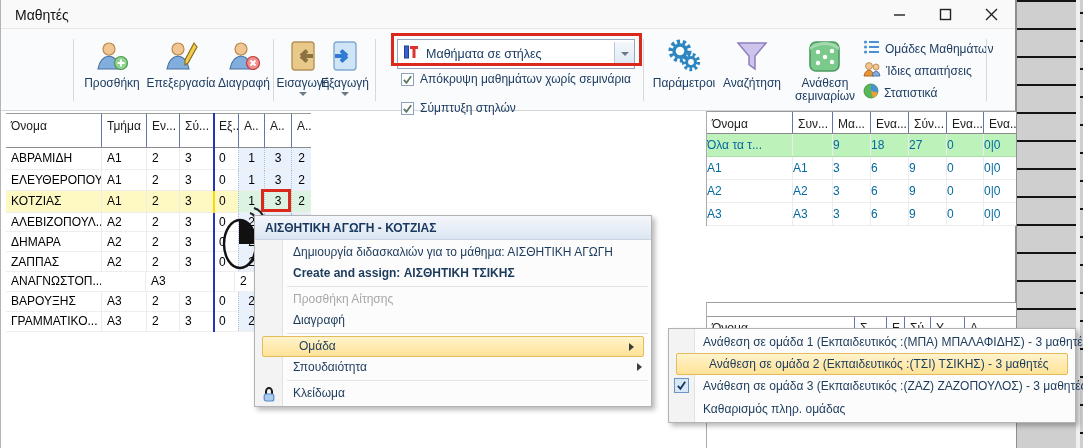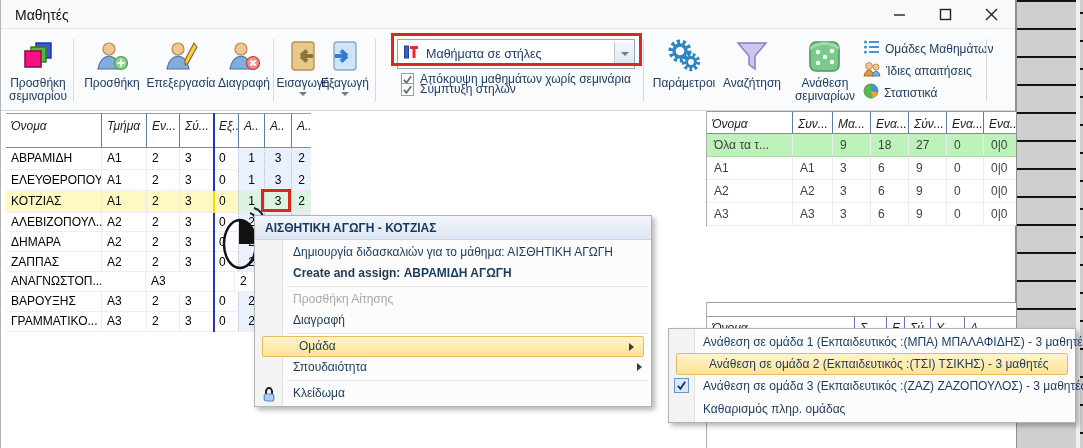--- a/index.html
+++ b/index.html
@@ -44,21 +44,21 @@
 
   .cbrow { position:absolute; left:400px; display:flex; align-items:center; height:16px; }
   .cbox { width:13px; height:13px; background:#fff; border:1px solid #8fa3b8; display:flex;
     align-items:center; justify-content:center; }
   .cblabel { margin-left:6px; font-size:12px; color:#1d3d63; white-space:nowrap; }
 
   .stackrow { position:absolute; left:862px; height:20px; display:flex; align-items:center; }
   .stackrow .tlabel { margin-left:5px; }
 
   
-  .grid-h { display:grid;font-style:italic; }
+  .grid-h { display:grid; }
   .hcell { font-size:12px; color:#1c1c1c; padding:5px 0 0 5px; white-space:nowrap; overflow:hidden;
     border-left:1px solid #6078aa; }
   .hcell:first-child { border-left:none; }
 
   .students-table { position:absolute; left:5px; top:113px; width:305px; }
   .students-header { grid-template-columns:95px 45px 33px 34px 25px 26px 27px 20px; height:35px;
     border-top:1px solid #9a9a9a; border-bottom:1px solid #8a8a8a; background:#fff; }
   .srow { display:grid; grid-template-columns:95px 45px 33px 34px 25px 26px 27px 20px;
     border-bottom:1px solid #eeeeee; background:#fff; }
   .scell { font-size:12px; color:#000; display:flex; align-items:center; padding-left:5px;
@@ -70,21 +70,21 @@
   .srow.selected .scell.c5,.srow.selected .scell.c6,.srow.selected .scell.c7 { background:#dcf3e2; }
   .freeze-line { position:absolute; left:207px; top:0; width:2px; background:#2733b8; }
   .freeze-mark { position:absolute; left:207px; width:2px; background:#ffd800; }
 
   .summary-table { position:absolute; left:705px; top:111px; width:310px; border-left:1px solid #ababab; }
   .summary-header { grid-template-columns:85px 40px 38px 38px 38px 37px 34px; height:23px;
     border-top:1px solid #9a9a9a; border-bottom:1px solid #8a8a8a; background:#fff; }
   .rrow { display:grid; grid-template-columns:85px 40px 38px 38px 38px 37px 34px; height:23px;
     border-bottom:1px solid #ededed; background:#fff; }
   .rrow.total { background:#bdf2ba; border-bottom:1px solid #a9dca6; }
-  .rcell { font-size:12px; color:#404040; display:flex; align-items:center; padding-left:7px;
+  .rcell { font-size:12px; color:#0369a1; display:flex; align-items:center; 
     white-space:nowrap; overflow:hidden; border-left:1px solid #ececec; }
   .rcell.c0 { border-left:none; }
 
   .groups-table { position:absolute; left:705px; top:302px; width:310px; height:146px;
     border-left:1px solid #ababab; border-top:1px solid #9f9f9f; background:#fff; }
   .groups-header { position:absolute; left:0; top:13px; right:0; height:22px;
     grid-template-columns:147px 32px 18px 26px 34px 53px; border-top:1px solid #9a9a9a;
     border-bottom:1px solid #9a9a9a; background:#fff; }
   .groups-header .hcell { padding-top:4px; }
 
@@ -140,30 +140,20 @@
         <div class="wbtn">
           <svg width="13" height="13" viewBox="0 0 13 13">
               <path d="M1,1 L12,12 M12,1 L1,12" stroke="#222" stroke-width="1.4"></path>
             </svg>
         </div>
       </div>
     </div>
 
     <div class="toolbar">
 
-      <div class="tbtn" style="left:4px;width:66px;">
-        <div class="ticon">
-          <svg width="32" height="32" viewBox="0 0 32 32">
-            <rect x="14" y="3" width="15" height="15" fill="#3a55e0" stroke="#1c2f9a" stroke-width="1.4"></rect>
-            <rect x="9" y="7" width="15" height="15" fill="#4cba3e" stroke="#2b7a22" stroke-width="1.4"></rect>
-            <rect x="3" y="11" width="16" height="16" fill="#fb1080" stroke="#9e0a50" stroke-width="1.6"></rect>
-          </svg>
-        </div>
-        <div class="tlabel wrap">Προσθήκη σεμιναρίου</div>
-      </div>
       <div class="tdiv" style="left:72px;"></div>
 
       <div class="tbtn" style="left:80px;width:62px;">
         <div class="ticon">
           <svg width="34" height="30" viewBox="0 0 34 30">
             <circle cx="14" cy="8" r="6" fill="#f2c693" stroke="#b98a4e" stroke-width="1.2"></circle>
             <path d="M3,28 Q5,16 14,15 Q23,16 25,28 Z" fill="#82aedd" stroke="#4a6fa0" stroke-width="1.2"></path>
             <circle cx="26" cy="22" r="6.5" fill="#8fd48f" stroke="#4a9a4a" stroke-width="1.2"></circle>
             <path d="M26,18.5 V25.5 M22.5,22 H29.5" stroke="#fff" stroke-width="2"></path>
           </svg>
@@ -229,21 +219,21 @@
           </span>
       </div>
       <div class="cbrow" style="top:42px;">
         <span class="cbox">
           <svg width="11" height="11" viewBox="0 0 12 12">
               <polyline points="2,6.5 4.8,9.5 10,2.5" fill="none" stroke="#5f7a63" stroke-width="2"></polyline>
             </svg>
         </span>
         <span class="cblabel">Απόκρυψη μαθημάτων χωρίς σεμινάρια</span>
       </div>
-      <div class="cbrow" style="top:52px;">
+      <div class="cbrow" style="top:71px;">
         <span class="cbox">
           <svg width="11" height="11" viewBox="0 0 12 12">
               <polyline points="2,6.5 4.8,9.5 10,2.5" fill="none" stroke="#5f7a63" stroke-width="2"></polyline>
             </svg>
         </span>
         <span class="cblabel">Σύμπτυξη στηλών</span>
       </div>
       <div class="tdiv" style="left:642px;"></div>
 
       <div class="tbtn" style="left:648px;width:70px;">
@@ -493,21 +483,21 @@
     <line x1="22" y1="20" x2="22" y2="44" stroke="#111" stroke-width="2"></line>
     <path d="M36,8 a14,14 0 0 1 10,12" fill="none" stroke="#222" stroke-width="2.2"></path>
     <path d="M32,13 a8.5,8.5 0 0 1 6,7" fill="none" stroke="#222" stroke-width="2.2"></path>
   </svg>
 
   <div class="menu" style="left:254px;top:215px;width:398px;">
     <div class="menu-header">ΑΙΣΘΗΤΙΚΗ ΑΓΩΓΗ - ΚΟΤΖΙΑΣ</div>
     <div class="menu-body">
       <div class="menu-gutter"></div>
       <div class="mitem">Δημιουργία διδασκαλιών για το μάθημα: ΑΙΣΘΗΤΙΚΗ ΑΓΩΓΗ</div>
-      <div class="mitem" style="font-weight:bold;">Create and assign:  ΑΒΡΑΜΙΔΗ ΑΓΩΓΗ</div>
+      <div class="mitem" style="font-weight:bold;">Create and assign:  ΑΙΣΘΗΤΙΚΗ ΤΣΙΚΗΣ</div>
       <div class="msep"></div>
       <div class="mitem disabled">Προσθήκη Αίτησης</div>
       <div class="mitem">Διαγραφή</div>
       <div class="msep"></div>
       <div class="mitem hl">
         <span>Ομάδα</span>
         <span class="sub-arrow"></span>
       </div>
       <div class="mitem">
         <span>Σπουδαιότητα</span>

